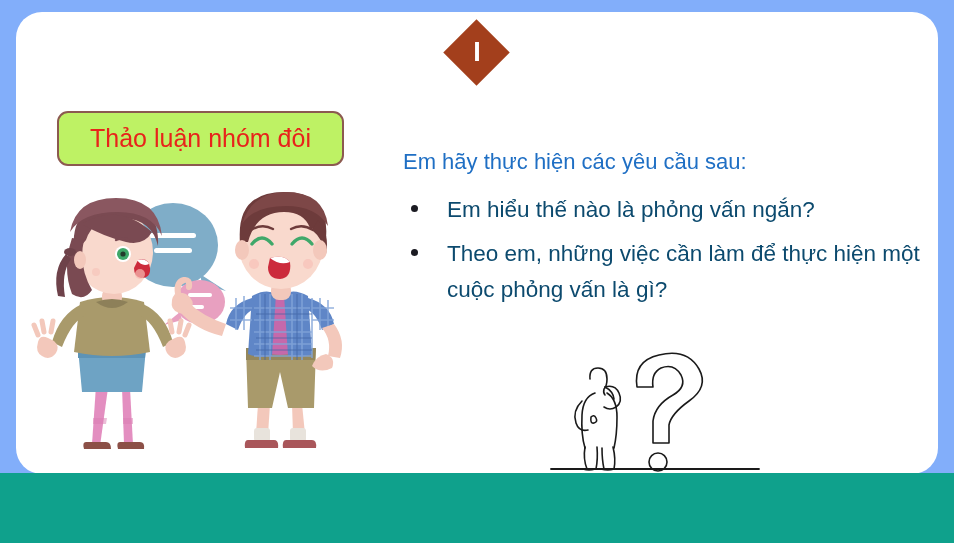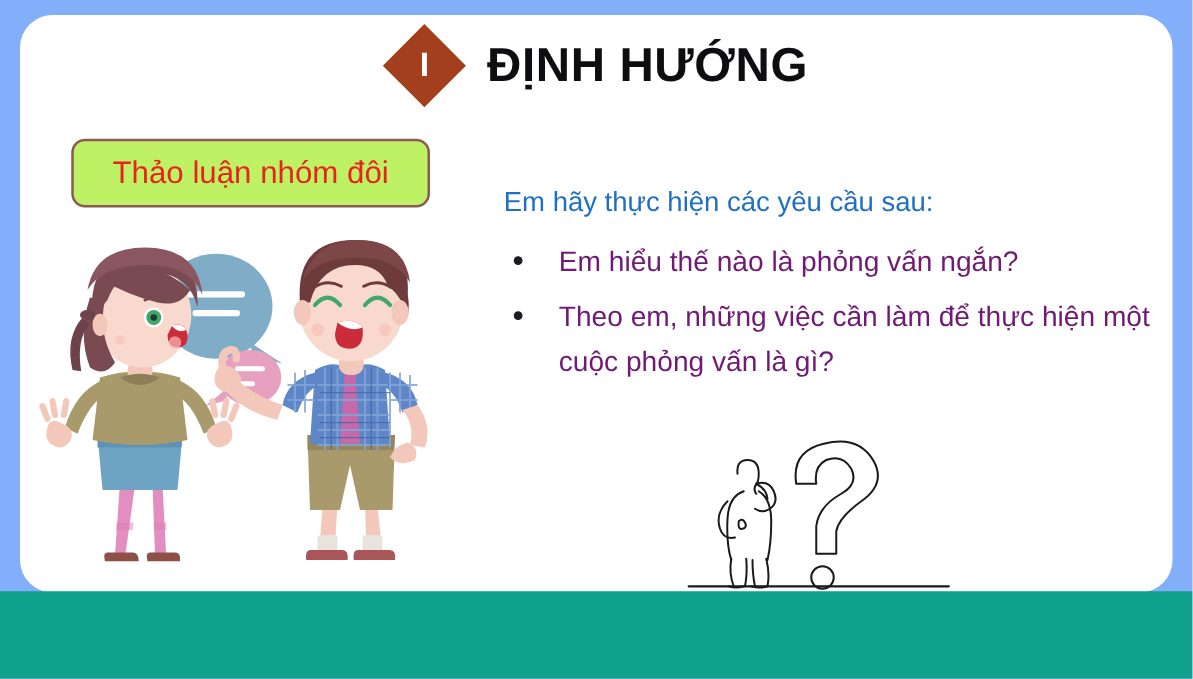--- a/index.html
+++ b/index.html
@@ -53,21 +53,21 @@
   
   #task-block{
     position:absolute;left:403px;top:148px;width:520px;
   }
   #task-heading{
     color:#1f6fc4;font-size:22px;line-height:1.25;margin:0 0 16px 0;
   }
   #task-list{list-style:none;margin:0;padding:0;}
   #task-list li{
     position:relative;padding-left:44px;
-    color:#701a75;font-size:22.5px;line-height:1.62;margin-bottom:8px;
+    color:#0c4a6e;font-size:22.5px;line-height:1.62;margin-bottom:8px;
   }
   #task-list li .dot{
     position:absolute;left:8px;top:13px;width:7px;height:7px;
     border-radius:50%;background:#1b1b22;
   }
   
   #kids-illustration{
     position:absolute;left:30px;top:190px;width:350px;height:290px;
   }
   
@@ -81,21 +81,20 @@
 
 <div id="slide-card"></div>
 
 <div id="footer-band"></div>
 
 <div id="header">
   <div id="section-badge">
     <div class="diamond"></div>
     <div class="numeral">I</div>
   </div>
-  <div id="page-title">ĐỊNH HƯỚNG</div>
 </div>
 
 <div id="discussion-pill">
   <span>Thảo luận nhóm đôi</span>
 </div>
 
 <div id="task-block">
   <p id="task-heading">Em hãy thực hiện các yêu cầu sau:</p>
   <ul id="task-list">
     <li>

